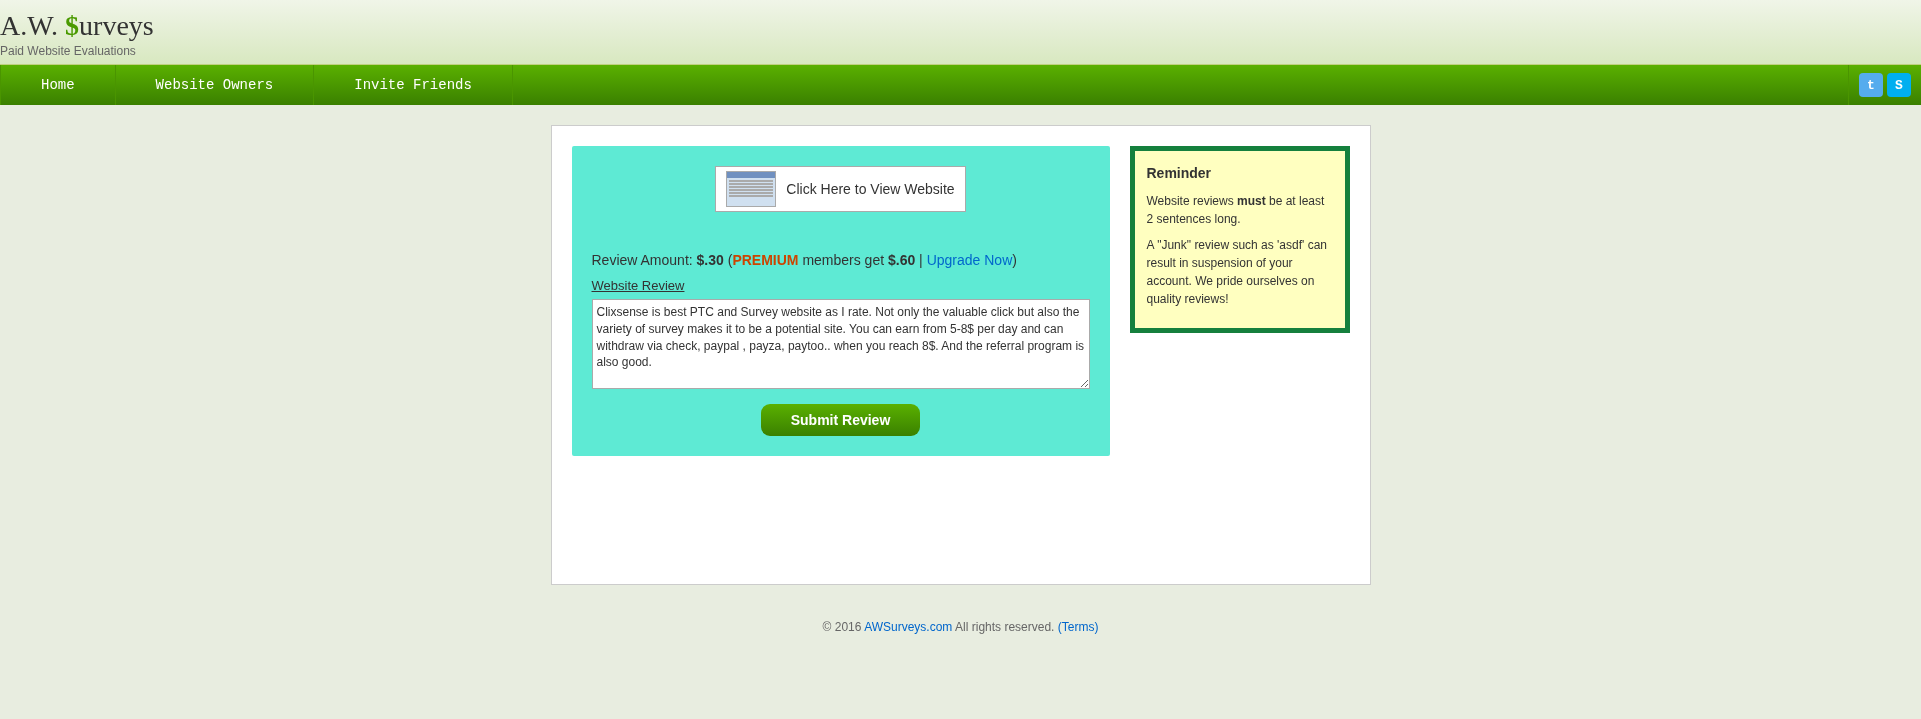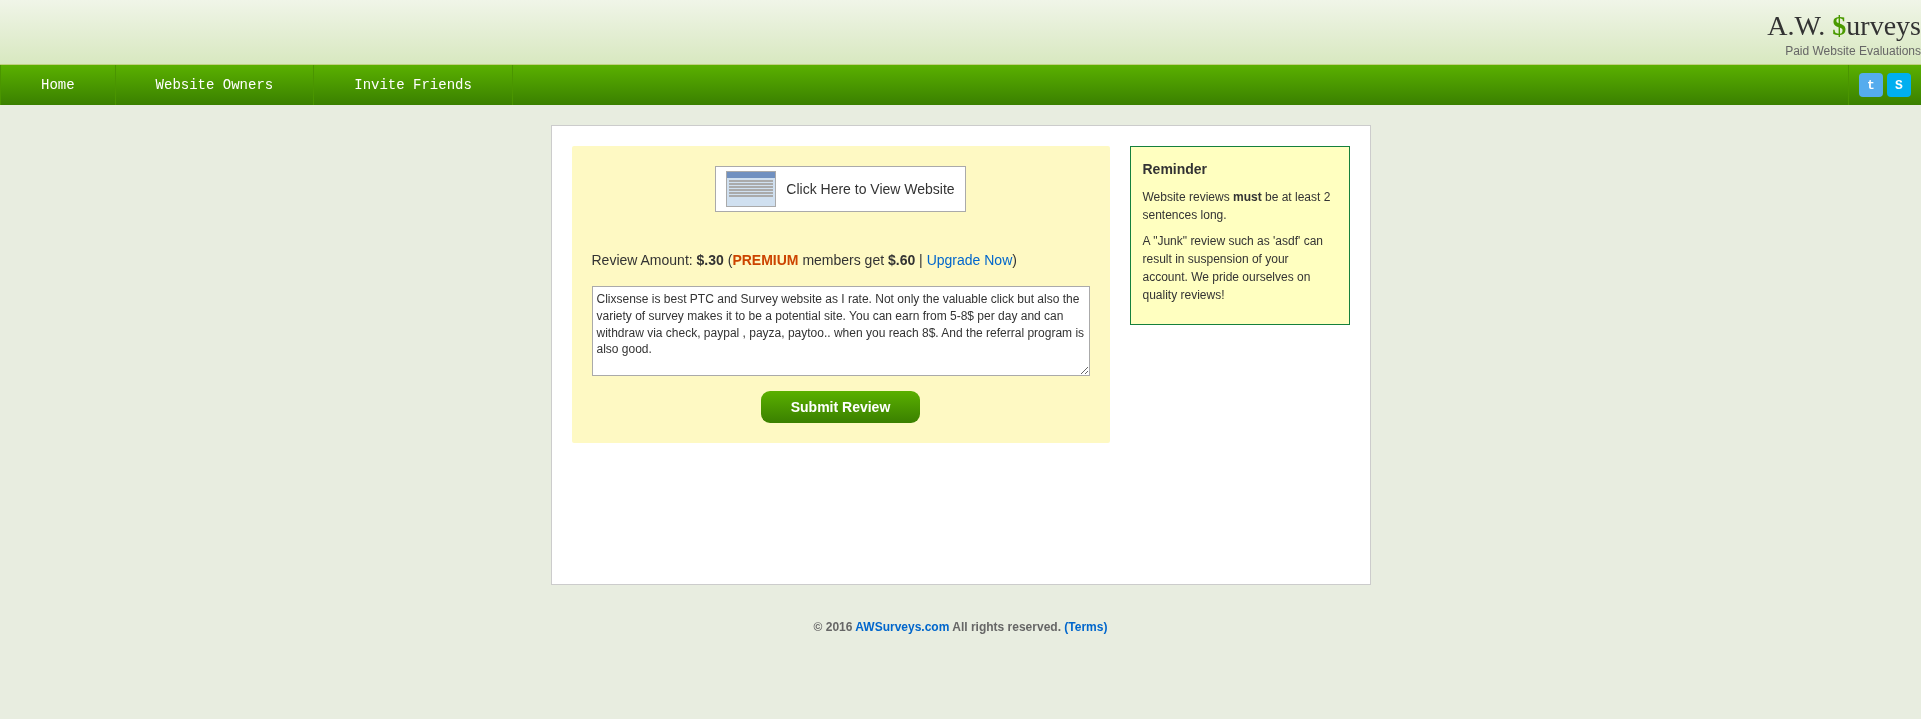--- a/index.html
+++ b/index.html
@@ -7,21 +7,21 @@
       font-family: Arial, sans-serif;
       font-size: 13px;
       background-color: #e8ede0;
       color: #333;
       min-height: 719px;
     }
 
     
     .header {
       background: linear-gradient(to bottom, #f0f5e8, #d8e8c0);
-      text-align: right;
+      text-align: left;
       padding: 10px 0 6px;
       border-bottom: 1px solid #c0d080;
     }
     .header-title {
       font-size: 28px;
       color: #333;
       font-family: Georgia, serif;
       font-weight: normal;
     }
     .header-title .dollar {
@@ -94,21 +94,21 @@
     }
 
     .content-layout {
       display: flex;
       gap: 20px;
     }
 
     
     .left-panel {
       flex: 1;
-      background: #fef9c3;
+      background: #5eead4;
       padding: 20px;
       border-radius: 2px;
     }
 
     
     .website-preview-btn {
       display: flex;
       align-items: center;
       background: white;
       border: 1px solid #aaa;
@@ -144,21 +144,21 @@
       left: 2px;
       right: 2px;
       height: 2px;
       background: #aaa;
       box-shadow: 0 3px 0 #aaa, 0 6px 0 #aaa, 0 9px 0 #aaa, 0 12px 0 #aaa, 0 15px 0 #aaa;
     }
 
     
     .review-amount {
       font-size: 14px;
-      margin-bottom: 18px;
+      margin-bottom: 10px;
       color: #333;
     }
     .review-amount .amount {
       font-weight: bold;
       color: #333;
     }
     .review-amount .premium {
       color: #cc4400;
       font-weight: bold;
     }
@@ -207,21 +207,21 @@
       font-weight: bold;
     }
 
     
     .right-panel {
       width: 220px;
       flex-shrink: 0;
     }
     .reminder-box {
       background: #ffffc0;
-      border: 1px solid #15803d;
+      border: 5px solid #15803d;
       padding: 12px;
       font-size: 12px;
       line-height: 1.5;
       color: #333;
     }
     .reminder-title {
       font-weight: bold;
       font-size: 14px;
       margin-bottom: 8px;
     }
@@ -232,21 +232,20 @@
       font-weight: bold;
     }
 
     
     .footer {
       text-align: center;
       font-size: 12px;
       color: #666;
       padding: 15px;
       margin-top: 10px;
-      font-weight: bold;
     }
     .footer a {
       color: #0066cc;
       text-decoration: none;
     }
   </style>
 </head>
 <body>
 
 <div class="header">
@@ -281,20 +280,21 @@
         </button>
       </div>
 
       
       <div class="review-amount">
         <span>Review Amount: </span><span class="amount">$.30</span>
         <span> (</span><span class="premium">PREMIUM</span><span> members get </span><span class="premium-amount">$.60</span><span> | </span><a href="#">Upgrade Now</a><span>)</span>
       </div>
 
       
+      <div class="review-label">Website Review</div>
 
       
       <textarea class="review-textarea" style="">Clixsense is best PTC and Survey website as I rate. Not only the valuable click but also the variety of survey makes it to be a potential site. You can earn from 5-8$ per day and can withdraw via check, paypal , payza, paytoo.. when you reach 8$. And the referral program is also good.</textarea>
 
       
       <div class="submit-btn-container">
         <button class="submit-btn">Submit Review</button>
       </div>
     </div>
 

